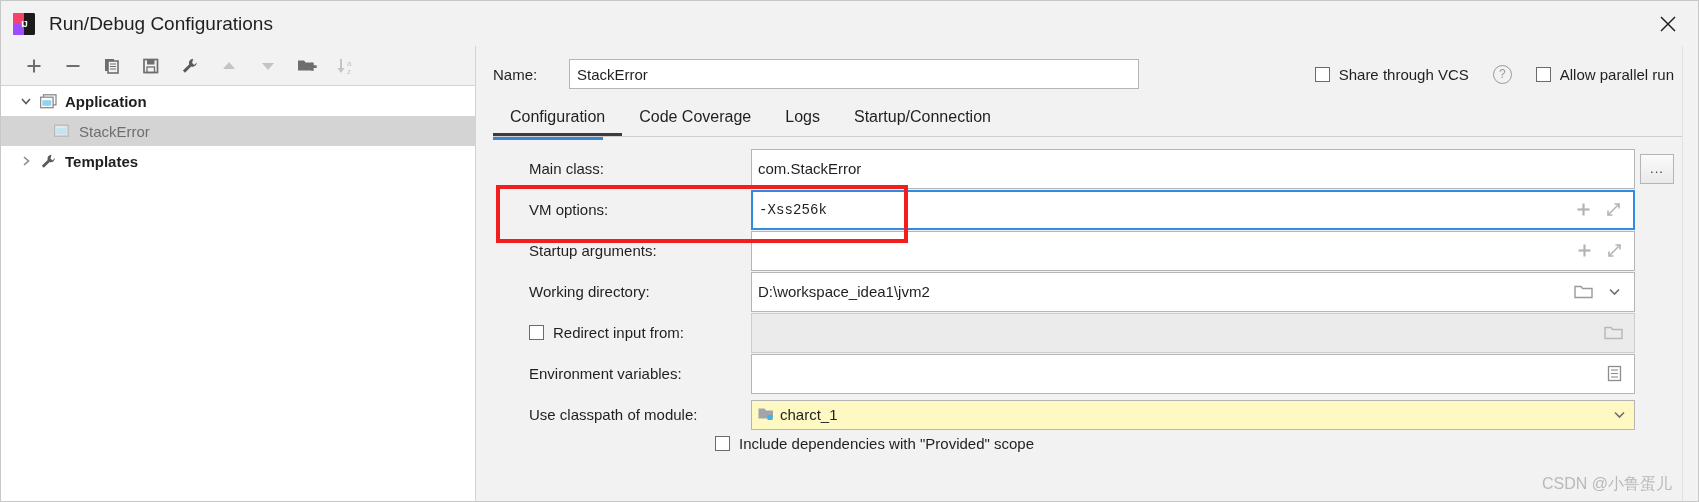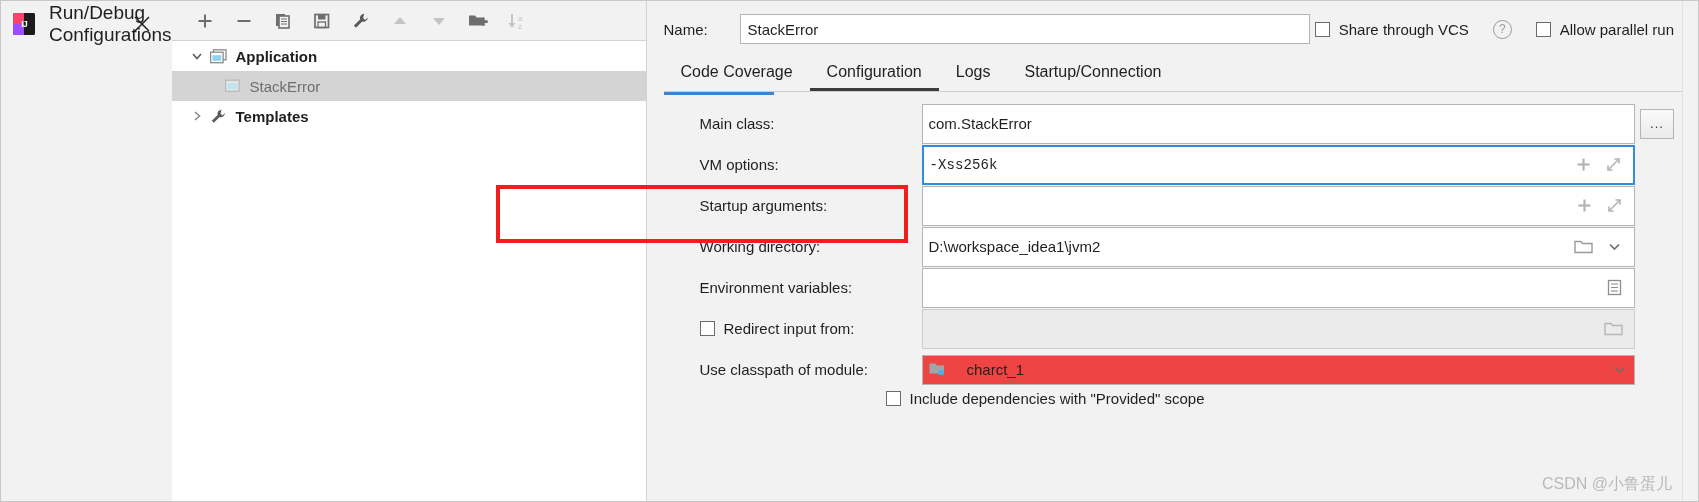--- a/index.html
+++ b/index.html
@@ -11,21 +11,21 @@
     color:#1f1f1f;
     overflow:hidden;
     position:relative;
   }
 
   
   .window {
     position:absolute; inset:0;
     background:#f2f2f2;
     border:1px solid #c8c8c8;
-    display:flex; 
+    display:flex; flex-direction:column;
   }
 
   
   .titlebar {
     height:45px; flex:0 0 45px;
     background:#f2f2f2;
     display:flex; align-items:center;
     padding-left:12px;
     position:relative;
   }
@@ -180,23 +180,23 @@
     width:34px; height:30px; flex:0 0 34px;
     margin-left:5px;
     background:linear-gradient(#fafafa,#eaeaea);
     border:1px solid #b5b5b5;
     display:flex; align-items:center; justify-content:center;
     font-size:13px; letter-spacing:1px; color:#3a3a3a;
     cursor:default;
   }
   .combo {
     flex:1 1 auto; min-width:0; height:30px;
-    background:#ef4444; border:1px solid #b5b5b5;
+    background:#fef9c3; border:1px solid #b5b5b5;
     display:flex; align-items:center; padding:0 6px;
-    font-size:15px; gap:20px;
+    font-size:15px; gap:4px;
   }
   .combo .spacer { flex:1 1 auto; }
   .sub-chk {
     display:flex; align-items:center; gap:9px;
     font-size:15px; padding-left:222px;
   }
 
   
   .red-box {
     position:absolute;
@@ -362,22 +362,22 @@
           </div>
           <div class="help-icon">?</div>
           <div class="chk-wrap">
             <span class="chkbox"></span>
             <span>Allow parallel run</span>
           </div>
         </div>
       </div>
 
       <div class="tabs">
+        <div class="tab active">Configuration</div>
         <div class="tab">Code Coverage</div>
-        <div class="tab active">Configuration</div>
         <div class="tab">Logs</div>
         <div class="tab">Startup/Connection</div>
       </div>
 
       <div class="form">
 
         <div class="frow">
           <div class="flabel">Main class:</div>
           <div class="fctl">
             <div class="txt">
@@ -433,56 +433,56 @@
           <div class="flabel">Working directory:</div>
           <div class="fctl">
             <div class="txt">
               <span class="val">D:\workspace_idea1\jvm2</span>
               <span class="in-icons">
                 <svg width="19" height="16" viewBox="0 0 19 16">
                   <path d="M1 2.5h6l1.6 2H18v9H1z" fill="none" stroke="#9a9a9a" stroke-width="1.4"></path>
                 </svg>
                 <svg width="17" height="17" viewBox="0 0 17 17">
                   <polyline points="4,6.5 8.5,11 13,6.5" fill="none" stroke="#6e6e6e" stroke-width="1.6"></polyline>
+                </svg>
+              </span>
+            </div>
+            <div class="btn-sq" style="visibility:hidden"></div>
+          </div>
+        </div>
+
+        <div class="frow">
+          <div class="flabel withchk">
+            <span class="chkbox"></span>
+            <span>Redirect input from:</span>
+          </div>
+          <div class="fctl">
+            <div class="txt disabled">
+              <span class="val"></span>
+              <span class="in-icons">
+                <svg width="19" height="16" viewBox="0 0 19 16">
+                  <path d="M1 2.5h6l1.6 2H18v9H1z" fill="none" stroke="#b7b7b7" stroke-width="1.4"></path>
                 </svg>
               </span>
             </div>
             <div class="btn-sq" style="visibility:hidden"></div>
           </div>
         </div>
 
         <div class="frow">
           <div class="flabel">Environment variables:</div>
           <div class="fctl">
             <div class="txt">
               <span class="val"></span>
               <span class="in-icons">
                 <svg width="17" height="17" viewBox="0 0 17 17">
                   <rect x="2.5" y="1.5" width="12" height="14" fill="none" stroke="#8d8d8d" stroke-width="1.3"></rect>
                   <line x1="5" y1="5" x2="12" y2="5" stroke="#8d8d8d" stroke-width="1.1"></line>
                   <line x1="5" y1="8.5" x2="12" y2="8.5" stroke="#8d8d8d" stroke-width="1.1"></line>
                   <line x1="5" y1="12" x2="12" y2="12" stroke="#8d8d8d" stroke-width="1.1"></line>
-                </svg>
-              </span>
-            </div>
-            <div class="btn-sq" style="visibility:hidden"></div>
-          </div>
-        </div>
-
-        <div class="frow">
-          <div class="flabel withchk">
-            <span class="chkbox"></span>
-            <span>Redirect input from:</span>
-          </div>
-          <div class="fctl">
-            <div class="txt disabled">
-              <span class="val"></span>
-              <span class="in-icons">
-                <svg width="19" height="16" viewBox="0 0 19 16">
-                  <path d="M1 2.5h6l1.6 2H18v9H1z" fill="none" stroke="#b7b7b7" stroke-width="1.4"></path>
                 </svg>
               </span>
             </div>
             <div class="btn-sq" style="visibility:hidden"></div>
           </div>
         </div>
 
         <div class="frow">
           <div class="flabel">Use classpath of module:</div>
           <div class="fctl">

